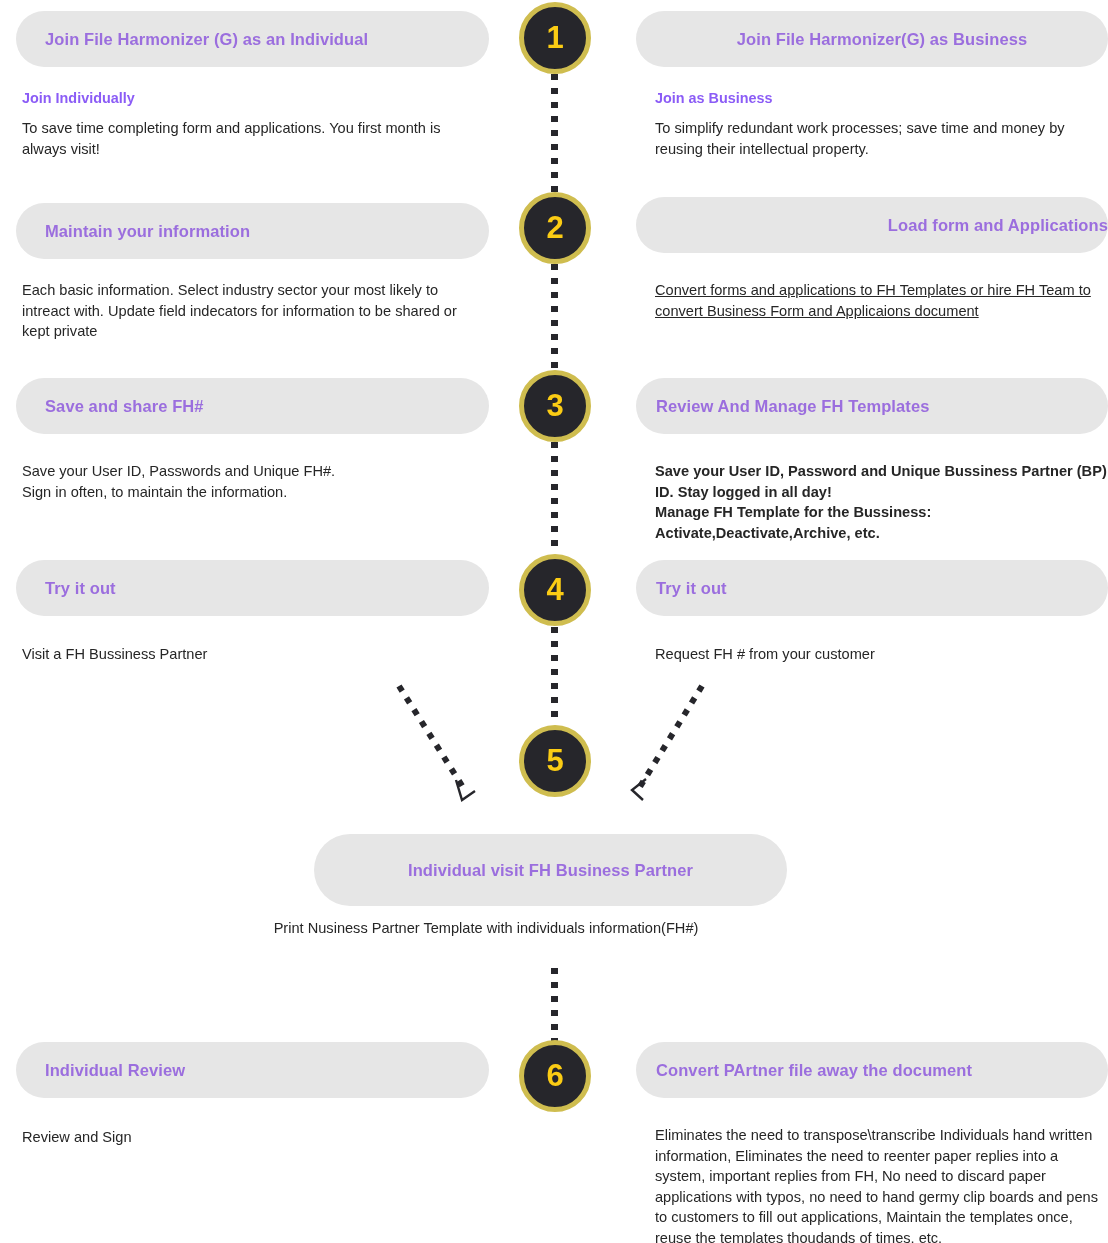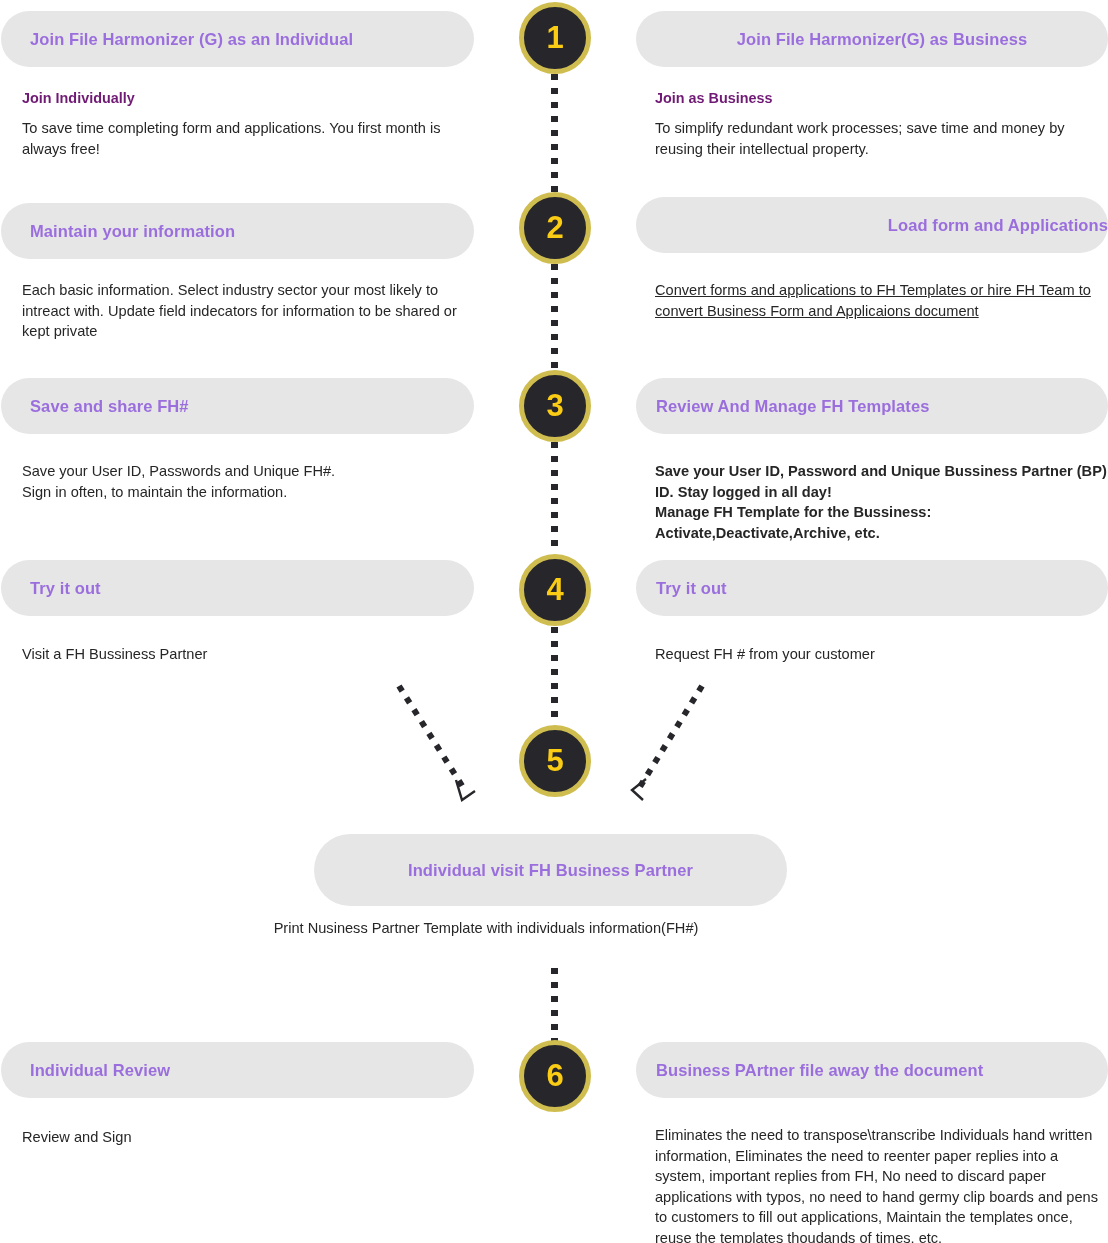--- a/index.html
+++ b/index.html
@@ -25,34 +25,34 @@
     box-sizing: border-box;
     height: 56px;
   }
   .pill-title {
     color: #9b6ede;
     font-weight: bold;
     font-size: 16.5px;
     letter-spacing: 0.1px;
     white-space: nowrap;
   }
-  .pill.left  { left: 1px;   width: 473px; padding-left: 29px; }
+  .pill.left  { left: 16px;   width: 473px; padding-left: 29px; }
   .pill.right { left: 636px; width: 472px; padding-left: 20px; }
 
   .body-text {
     position: absolute;
     color: #262626;
     font-size: 14.6px;
     line-height: 20.5px;
   }
   .body-text.left  { left: 22px;  width: 440px; }
   .body-text.right { left: 655px; width: 452px; }
   .body-strong {
     position: absolute;
-    color: #701a75;
+    color: #8b5cf6;
     font-size: 14.4px;
     font-weight: bold;
     line-height: 19px;
     text-align: center;
   }
   .body-strong.left  { left: 22px;  }
   .body-strong.right { left: 655px; }
 
   
   .step-circle {
@@ -125,21 +125,21 @@
 </svg>
 
 <div class="step-circle" style="top:2px;left:519px;">
   <span>1</span>
 </div>
 
 <div class="pill left" style="top:11px;">
   <div class="pill-title">Join File Harmonizer (G) as an Individual</div>
 </div>
 <div class="body-strong left" style="top:89px;">Join Individually</div>
-<div class="body-text left" style="top:118px;">To save time completing form and applications. You first month is always free!</div>
+<div class="body-text left" style="top:118px;">To save time completing form and applications. You first month is always visit!</div>
 
 <div class="pill right" style="top:11px;justify-content:center;">
   <div class="pill-title">Join File Harmonizer(G) as Business</div>
 </div>
 <div class="body-strong right" style="top:89px;">Join as Business</div>
 <div class="body-text right" style="top:118px;">To simplify redundant work processes; save time and money by reusing their intellectual property.</div>
 
 <div class="step-circle" style="top:192px;left:519px;">
   <span>2</span>
 </div>
@@ -196,15 +196,15 @@
 <div class="step-circle" style="top:1040px;left:519px;">
   <span>6</span>
 </div>
 
 <div class="pill left" style="top:1042px;">
   <div class="pill-title">Individual Review</div>
 </div>
 <div class="body-text left" style="top:1127px;">Review and Sign</div>
 
 <div class="pill right" style="top:1042px;">
-  <div class="pill-title">Business PArtner file away the document</div>
+  <div class="pill-title">Convert PArtner file away the document</div>
 </div>
 <div class="body-text right" style="top:1125px;">Eliminates the need to transpose\transcribe Individuals hand written information, Eliminates the need to reenter paper replies into a system, important replies from FH, No need to discard paper applications with typos, no need to hand germy clip boards and pens to customers to fill out applications, Maintain the templates once, reuse the templates thoudands of times, etc.</div>
 
 </body></html>

